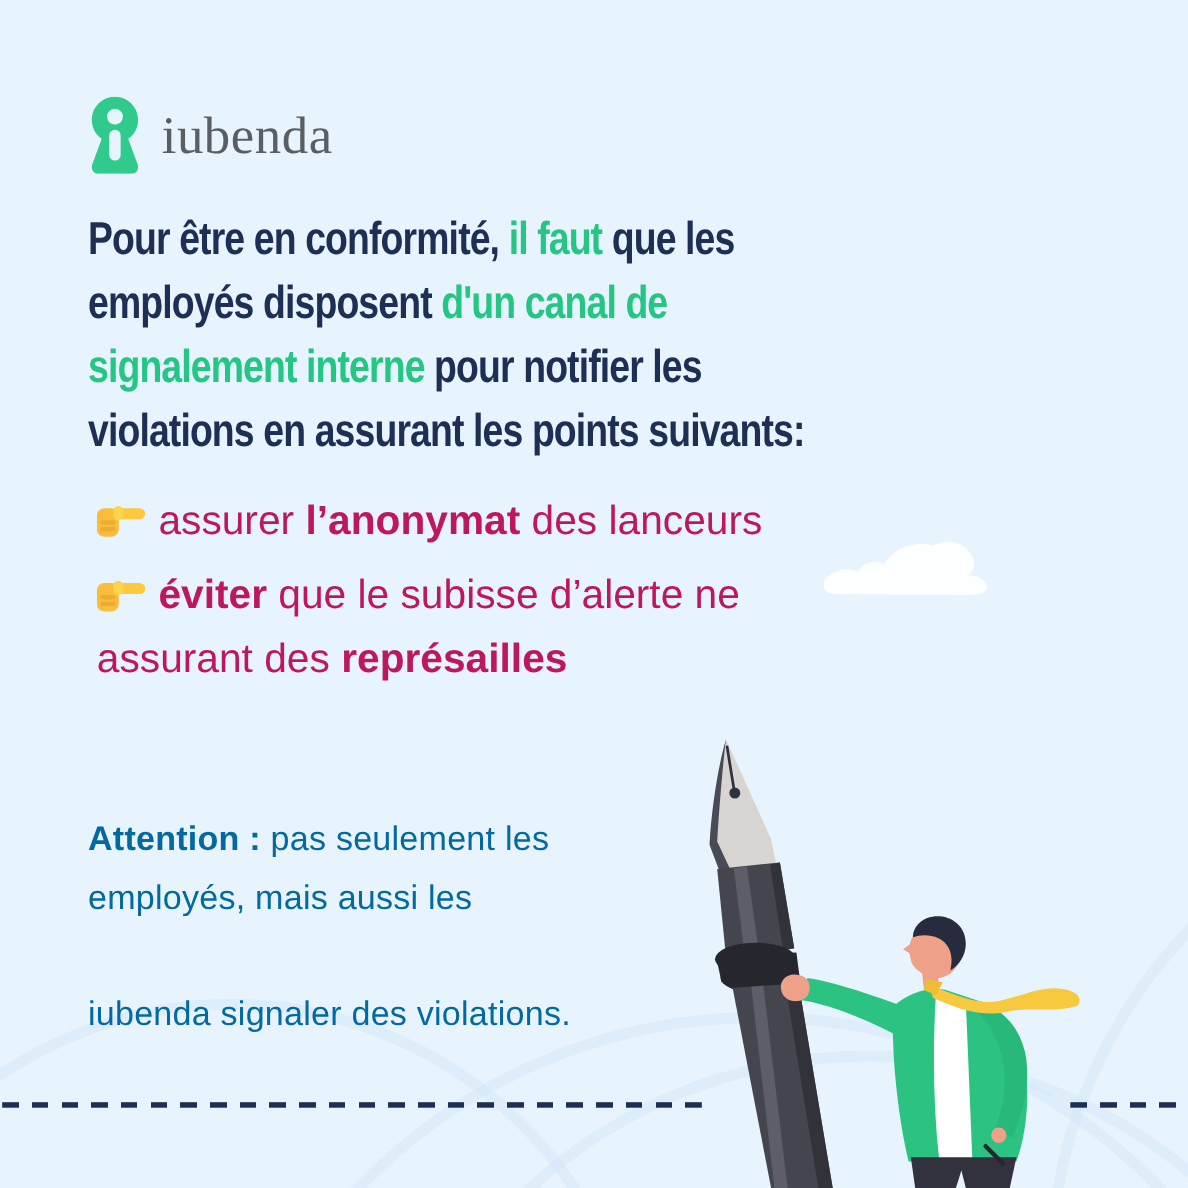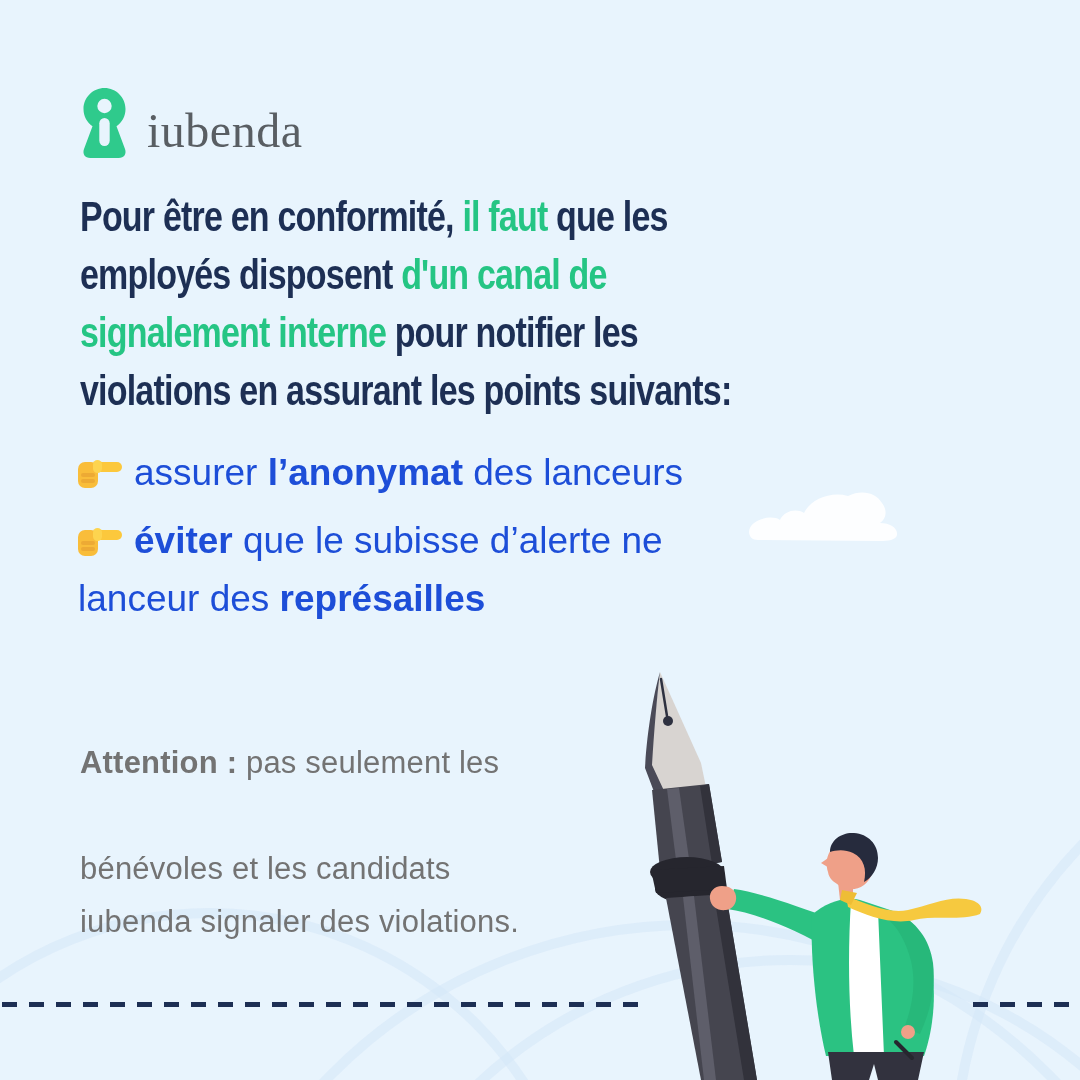--- a/index.html
+++ b/index.html
@@ -10,46 +10,46 @@
     color:#1d2f54;
   }
   
   .arc{position:absolute;border-radius:50%;border:10px solid #d5e8f9;opacity:.6;}
   .arc1{width:740px;height:740px;left:-170px;top:908px;}
   .arc2{width:1000px;height:1000px;left:180px;top:920px;}
   .arc3{width:900px;height:900px;left:950px;top:700px;}
   .arc4{width:900px;height:900px;left:330px;top:955px;}
 
   
-  .logo{position:absolute;left:78px;top:88px;display:flex;align-items:flex-end;gap:16px;}
+  .logo{position:absolute;left:78px;top:88px;display:flex;align-items:center;gap:16px;}
   .logo-mark{width:53px;height:70px;display:block;}
   .logo-text{font-family:"Liberation Serif",serif;font-size:48px;color:#595e63;letter-spacing:.5px;}
 
   
   .headline{
     position:absolute;left:80px;top:188px;width:1000px;margin:0;
     font-size:42px;line-height:58px;font-weight:700;letter-spacing:-1px;
     color:#1d2f54;
     transform:scaleX(0.81);transform-origin:0 0;
   }
   .seg-green{color:#25c584;}
   .seg-navy{color:#1d2f54;}
 
   
-  .bullets{position:absolute;left:78px;top:444px;width:800px;margin:0;padding:0;list-style:none;
-    font-size:37px;line-height:58px;color:#1d4ed8;}
+  .bullets{position:absolute;left:88px;top:444px;width:800px;margin:0;padding:0;list-style:none;
+    font-size:37px;line-height:58px;color:#be185d;}
   .bullets li{margin-bottom:10px;}
   .seg-b{font-weight:700;}
   .seg-r{font-weight:400;}
   .pointer-icon{display:inline-block;width:44px;height:34px;vertical-align:-4px;margin-right:12px;}
   .pointer-icon svg{width:44px;height:34px;display:block;}
 
   
   .note{position:absolute;left:80px;top:736px;width:580px;margin:0;
-    font-size:31px;line-height:53px;color:#737373;letter-spacing:.2px;}
+    font-size:31px;line-height:53px;color:#0369a1;letter-spacing:.2px;}
 
   
   .cloud{position:absolute;left:744px;top:486px;}
 
   
   .dash{position:absolute;top:1002px;height:5px;
     background:repeating-linear-gradient(90deg,#1d2f54 0 15px,transparent 15px 27px);}
   .dash-left{left:2px;width:636px;}
   .dash-right{left:973px;width:107px;}
 
@@ -94,25 +94,25 @@
     </li>
     <li>
       <span class="pointer-icon">
         <svg viewBox="0 0 44 34">
           <rect x="13" y="7" width="31" height="10" rx="5" fill="#fcc83c"></rect>
           <rect x="0" y="7" width="20" height="26" rx="7" fill="#f9bd3a"></rect>
           <rect x="3" y="18" width="14" height="4" rx="2" fill="#edaa34"></rect>
           <rect x="3" y="24" width="14" height="4" rx="2" fill="#edaa34"></rect>
           <rect x="15" y="5" width="9" height="13" rx="4.5" fill="#fdd44f"></rect>
         </svg>
-      </span><span><span class="seg-b">éviter</span><span class="seg-r"> que le subisse d’alerte ne</span><br><span class="seg-r">lanceur des </span><span class="seg-b">représailles</span></span>
+      </span><span><span class="seg-b">éviter</span><span class="seg-r"> que le subisse d’alerte ne</span><br><span class="seg-r">assurant des </span><span class="seg-b">représailles</span></span>
     </li>
   </ul>
 
-  <p class="note"><span class="seg-b">Attention :</span><span class="seg-r"> pas seulement les</span><br><br><span class="seg-r">bénévoles et les candidats</span><br><span class="seg-r">iubenda signaler des violations.</span></p>
+  <p class="note"><span class="seg-b">Attention :</span><span class="seg-r"> pas seulement les</span><br><span class="seg-r">employés, mais aussi les</span><br><br><span class="seg-r">iubenda signaler des violations.</span></p>
 
   <svg class="cloud" width="160" height="60" viewBox="0 0 160 60">
     <path d="M14 54 C4 54 2 43 10 37 C18 31 30 30 36 34 C40 25 52 22 60 27 C66 14 86 5 104 10 C118 3 132 7 138 17 C144 25 142 33 136 37 C146 37 154 42 153 49 C152 54 144 55 136 55 Z" fill="#fdfeff"></path>
   </svg>
 
   <svg class="illustration" viewBox="600 640 400 440">
 
     <path d="M660 672 L701 763 L707 792 L663 798 L649 766 Z" fill="#d8d4d1"></path>
     <path d="M660 672 C653 696 647 733 645 768 L656 797 L666 795 L652 765 C654 732 657 696 660 672 Z" fill="#4a4a57"></path>
     <path d="M661 679 L667 716" stroke="#2e3140" stroke-width="2.5" fill="none" stroke-linecap="round"></path>

